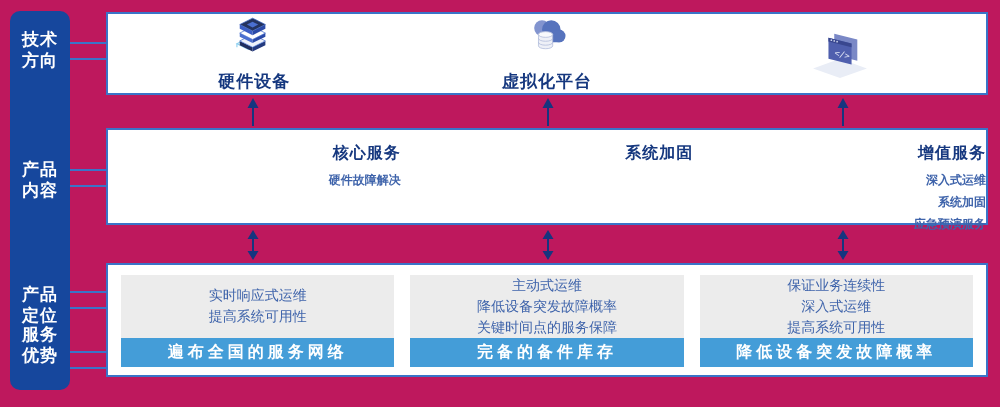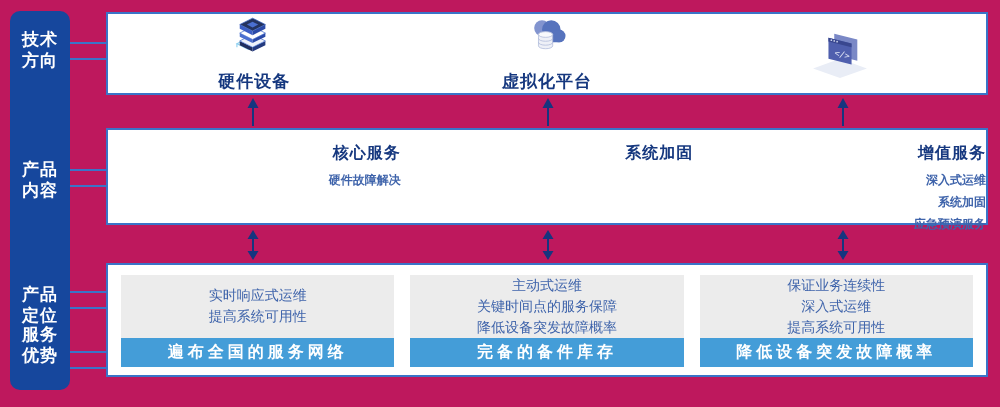--- a/index.html
+++ b/index.html
@@ -182,22 +182,22 @@
       <div class="gray-box">
         <div class="gray-line">实时响应式运维</div>
         <div class="gray-line">提高系统可用性</div>
       </div>
       <div class="blue-bar">遍布全国的服务网络</div>
     </div>
 
     <div class="pos-col">
       <div class="gray-box">
         <div class="gray-line">主动式运维</div>
+        <div class="gray-line">降低设备突发故障概率</div>
         <div class="gray-line">关键时间点的服务保障</div>
-        <div class="gray-line">降低设备突发故障概率</div>
       </div>
       <div class="blue-bar">完备的备件库存</div>
     </div>
 
     <div class="pos-col">
       <div class="gray-box">
         <div class="gray-line">保证业务连续性</div>
         <div class="gray-line">深入式运维</div>
         <div class="gray-line">提高系统可用性</div>
       </div>

